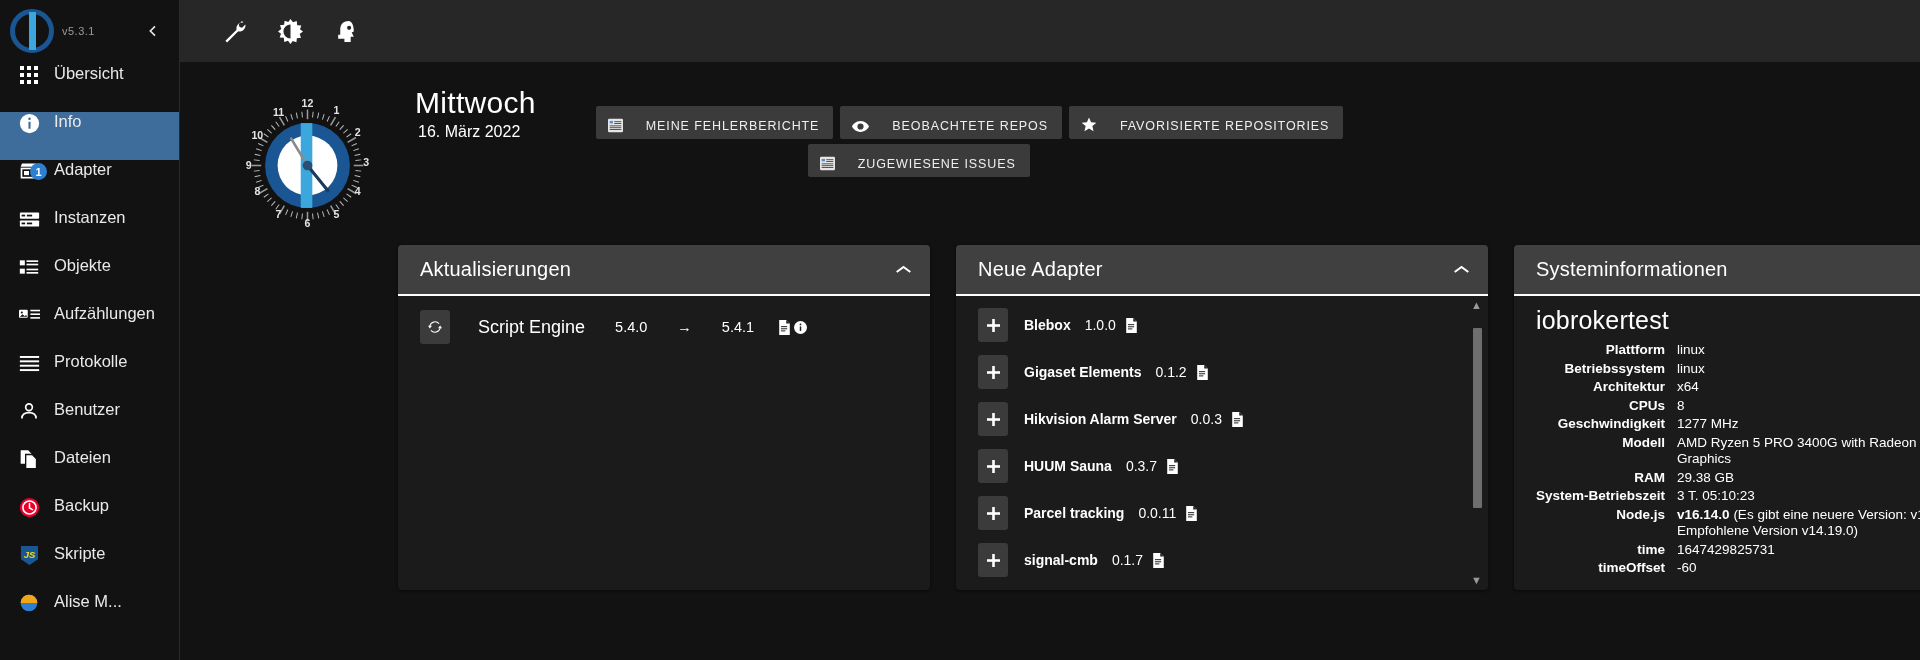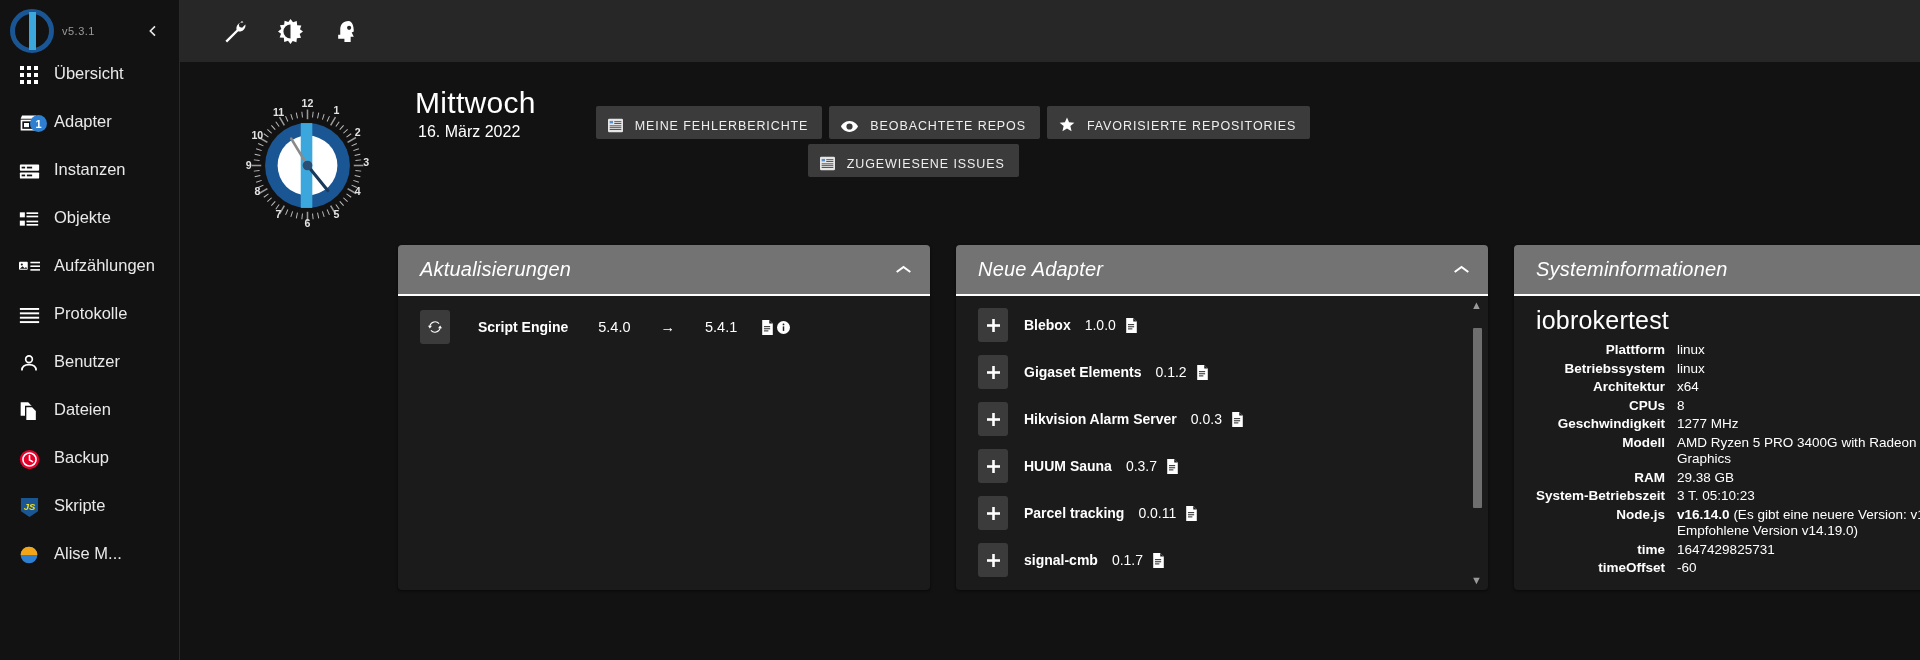--- a/index.html
+++ b/index.html
@@ -76,52 +76,51 @@
   .clock { width: 135px; height: 135px; position: relative; flex:none; margin-left: 30px; margin-top: 20px;}
   .datebox { margin-left: 40px; padding-top: 8px; }
   .dayname { font-size: 30px; font-weight: 400; letter-spacing: .3px; }
   .datestr { font-size: 16px; margin-top: 3px; padding-left: 3px; }
 
   .gitbtns { position: relative; margin-left: 60px; padding-top: 28px; }
   .btnrow { display: flex; gap: 7px; }
   .gbtn {
     background: #3b3b3b; border: none; color: #efefef;
     font-size: 12.5px; letter-spacing: .9px;
-    height: 33px; display: flex; align-items: flex-end; gap: 12px;
+    height: 33px; display: flex; align-items: flex-end; gap: 23px;
     padding: 0 14px 6px 12px; cursor: pointer; border-radius: 2px;
     font-family: "Liberation Sans", sans-serif;
   }
   .gbtn .gi { margin-bottom: 0px; }
   .gbtn.sub { margin-left: 212px; margin-top: 5px; }
 
   
   .cards { display: flex; gap: 26px; padding: 0 0 0 218px; margin-top: -2px; }
   .card {
     background: #1b1b1b; border-radius: 4px; width: 532px; flex:none;
     box-shadow: 0 1px 3px rgba(0,0,0,.6);
     display: flex; flex-direction: column; max-height: 382px;
   }
   .card-head {
-    background: #737373; height: 51px; display: flex; align-items: center;
+    background: #404040; height: 51px; display: flex; align-items: center;
     padding: 0 12px 0 22px; border-radius: 4px 4px 0 0;
     border-bottom: 2px solid #ffffff;
-    font-style: italic;
   }
   .card-title { font-size: 20px; letter-spacing: .2px; }
   .card-head .tools { margin-left: auto; display: flex; gap: 18px; align-items: center; padding-right: 6px; }
   .chev { color: #fff; font-size: 15px; cursor: pointer; line-height: 1; }
   .card-body { position: relative; overflow: hidden; flex: 1; }
 
   
   .upd-row { display: flex; align-items: center; gap: 14px; padding: 14px 0 0 22px; }
   .sq-btn {
     width: 30px; height: 34px; background: #3b3b3b; border-radius: 3px;
     display: flex; align-items: center; justify-content: center; cursor: pointer;
   }
-  .upd-name { font-size: 14px; font-weight: 700; margin-left: 14px; }
+  .upd-name { font-size: 18px; font-weight: 400; margin-left: 14px; }
   .upd-ver { font-size: 14.5px; margin-left: 16px; }
   .upd-ico { display: flex; gap: 3px; align-items: center; margin-left: 10px; }
 
   
   .ad-list { padding: 12px 0 0 0; height: 100%; overflow: hidden; }
   .ad-row { display: flex; align-items: center; padding: 0 0 13px 22px; }
   .ad-name { font-size: 14px; font-weight: 600; margin-left: 16px; }
   .ad-ver { font-size: 14px; margin-left: 14px; }
   .ad-doc { margin-left: 9px; }
   .vscroll { position: absolute; right: 6px; top: 4px; bottom: 4px; width: 11px; }
@@ -170,20 +169,30 @@
               <rect x="7" y="7" width="4" height="4"></rect>
               <rect x="14" y="7" width="4" height="4"></rect>
               <rect x="0" y="14" width="4" height="4"></rect>
               <rect x="7" y="14" width="4" height="4"></rect>
               <rect x="14" y="14" width="4" height="4"></rect>
             </svg>
         </span>
         <span class="lbl">Übersicht</span>
       </div>
 
+      <div class="sb-item active">
+        <span class="ico">
+          <svg width="21" height="21" viewBox="0 0 24 24">
+              <circle cx="12" cy="12" r="11" fill="#fff"></circle>
+              <rect x="10.8" y="10" width="2.4" height="8" fill="#3e6d9c"></rect>
+              <circle cx="12" cy="6.6" r="1.5" fill="#3e6d9c"></circle>
+            </svg>
+        </span>
+        <span class="lbl">Info</span>
+      </div>
 
       <div class="sb-item">
         <span class="badge">1</span>
         <span class="ico">
           <svg width="20" height="20" viewBox="0 0 24 24" fill="#fff">
               <path d="M2 7h20l-1.6-4H3.6L2 7z"></path>
               <rect x="3" y="9" width="18" height="11" fill="none" stroke="#fff" stroke-width="2"></rect>
               <rect x="6" y="12" width="6" height="5" fill="#fff"></rect>
             </svg>
         </span>

